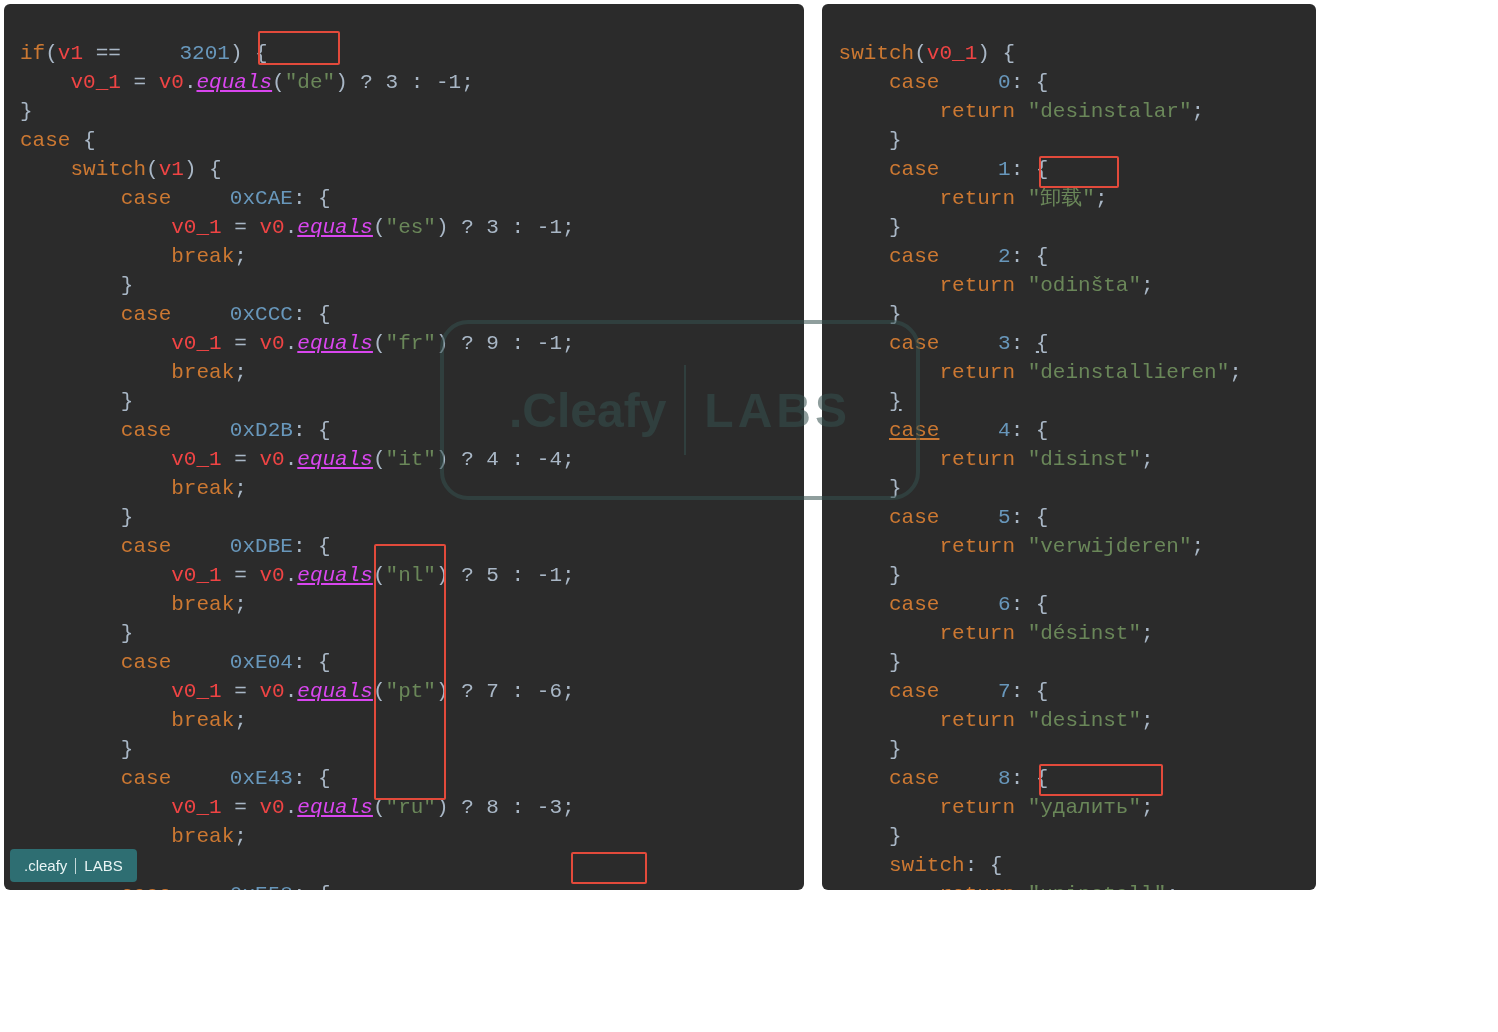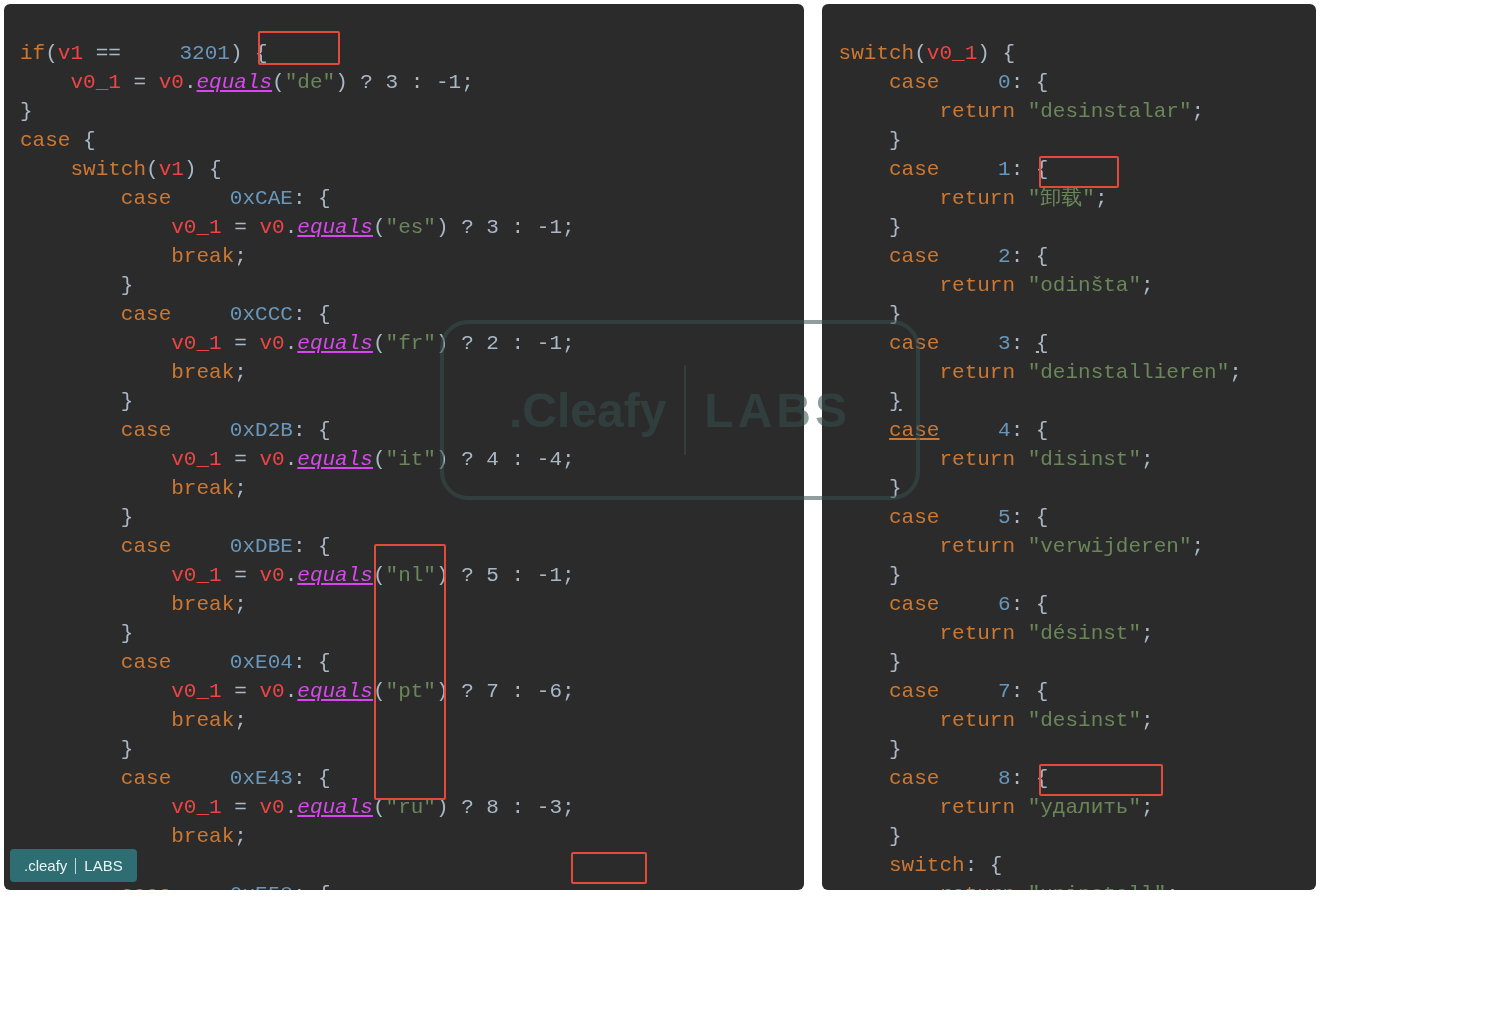--- a/index.html
+++ b/index.html
@@ -106,21 +106,21 @@
 <span class="k">if</span><span class="p">(</span><span class="v">v1</span><span class="p"> == </span><span class="n">3201</span><span class="p">) {</span>
     <span class="v">v0_1</span><span class="p"> = </span><span class="v">v0</span><span class="p">.</span><span class="m u">equals</span><span class="p">(</span><span class="s">"de"</span><span class="p">)</span><span class="p"> ? 3 : -1;</span>
 <span class="p">}</span>
 <span class="k">case</span><span class="p"> {</span>
     <span class="k">switch</span><span class="p">(</span><span class="v">v1</span><span class="p">) {</span>
         <span class="k">case</span> <span class="n">0xCAE</span><span class="p">: {</span>
             <span class="v">v0_1</span><span class="p"> = </span><span class="v">v0</span><span class="p">.</span><span class="m u">equals</span><span class="p">(</span><span class="s">"es"</span><span class="p">)</span><span class="p"> ? 3 : -1;</span>
             <span class="k">break</span><span class="p">;</span>
         <span class="p">}</span>
         <span class="k">case</span> <span class="n">0xCCC</span><span class="p">: {</span>
-            <span class="v">v0_1</span><span class="p"> = </span><span class="v">v0</span><span class="p">.</span><span class="m u">equals</span><span class="p">(</span><span class="s">"fr"</span><span class="p">)</span><span class="p"> ? 2 : -1;</span>
+            <span class="v">v0_1</span><span class="p"> = </span><span class="v">v0</span><span class="p">.</span><span class="m u">equals</span><span class="p">(</span><span class="s">"fr"</span><span class="p">)</span><span class="p"> ? 9 : -1;</span>
             <span class="k">break</span><span class="p">;</span>
         <span class="p">}</span>
         <span class="k">case</span> <span class="n">0xD2B</span><span class="p">: {</span>
             <span class="v">v0_1</span><span class="p"> = </span><span class="v">v0</span><span class="p">.</span><span class="m u">equals</span><span class="p">(</span><span class="s">"it"</span><span class="p">)</span><span class="p"> ? 4 : -4;</span>
             <span class="k">break</span><span class="p">;</span>
         <span class="p">}</span>
         <span class="k">case</span> <span class="n">0xDBE</span><span class="p">: {</span>
             <span class="v">v0_1</span><span class="p"> = </span><span class="v">v0</span><span class="p">.</span><span class="m u">equals</span><span class="p">(</span><span class="s">"nl"</span><span class="p">)</span><span class="p"> ? 5 : -1;</span>
             <span class="k">break</span><span class="p">;</span>
         <span class="p">}</span>

